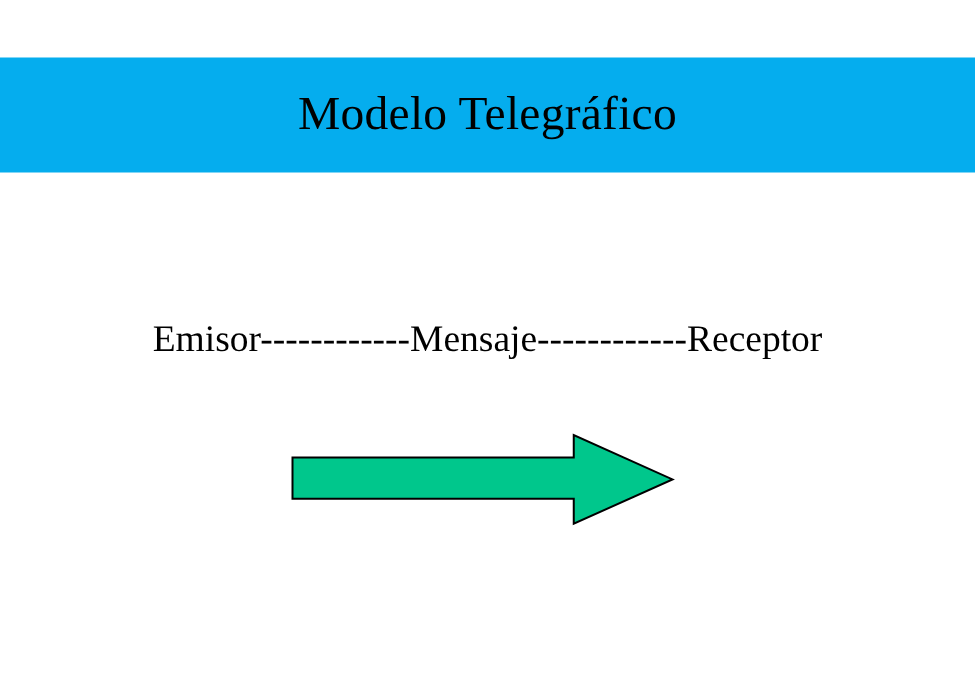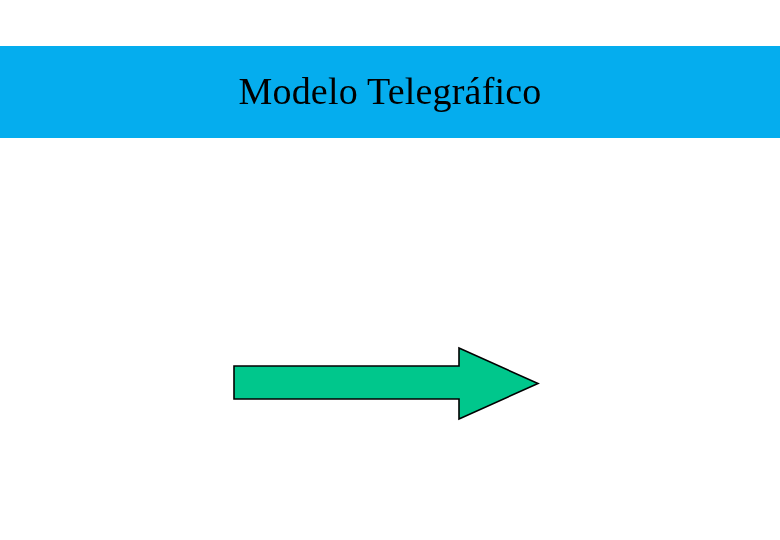--- a/index.html
+++ b/index.html
@@ -84,20 +84,23 @@
 </style>
 </head>
 <body>
 
 <div id="slide">
 
   <div id="title-banner">
     <h1 id="title-text">Modelo Telegráfico</h1>
   </div>
 
+  <div id="body-line">
+    <span id="body-text">Emisor------------Mensaje------------Receptor</span>
+  </div>
 
   <div id="arrow-wrap">
     <svg viewBox="0 0 310 78" xmlns="http://www.w3.org/2000/svg">
       <polygon points="3,21 228,21 228,3 307,38.5 228,74 228,54 3,54" fill="#00C78C" stroke="#000000" stroke-width="1.6" stroke-linejoin="miter"></polygon>
     </svg>
   </div>
 
 </div>
 
 </body></html>

